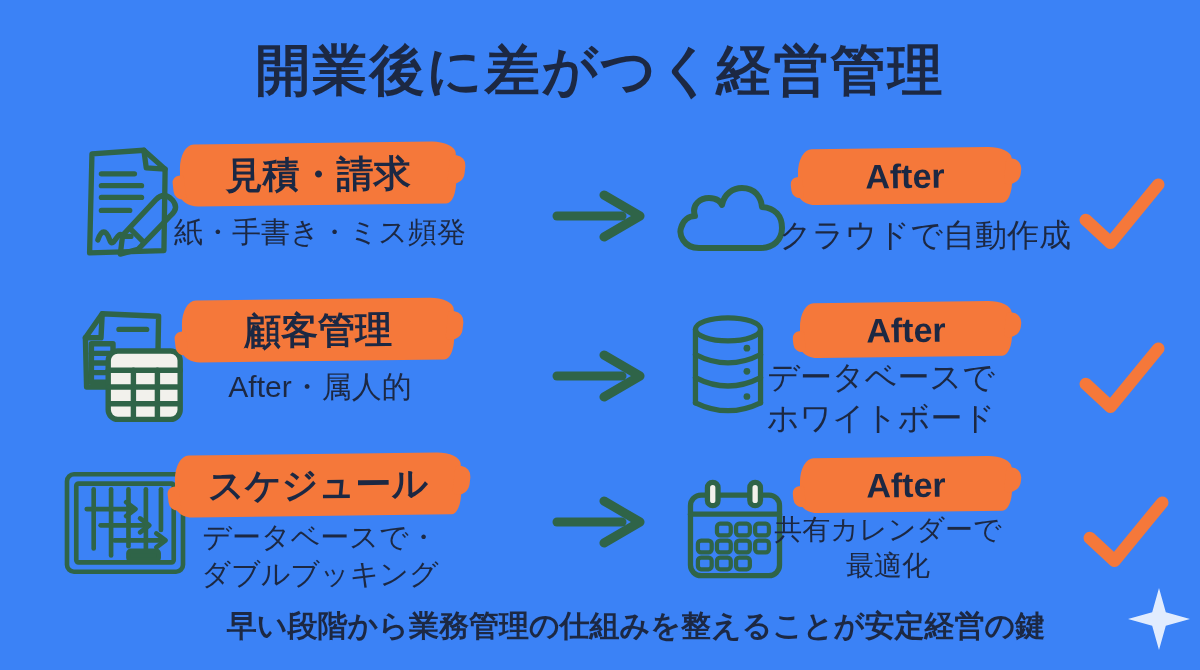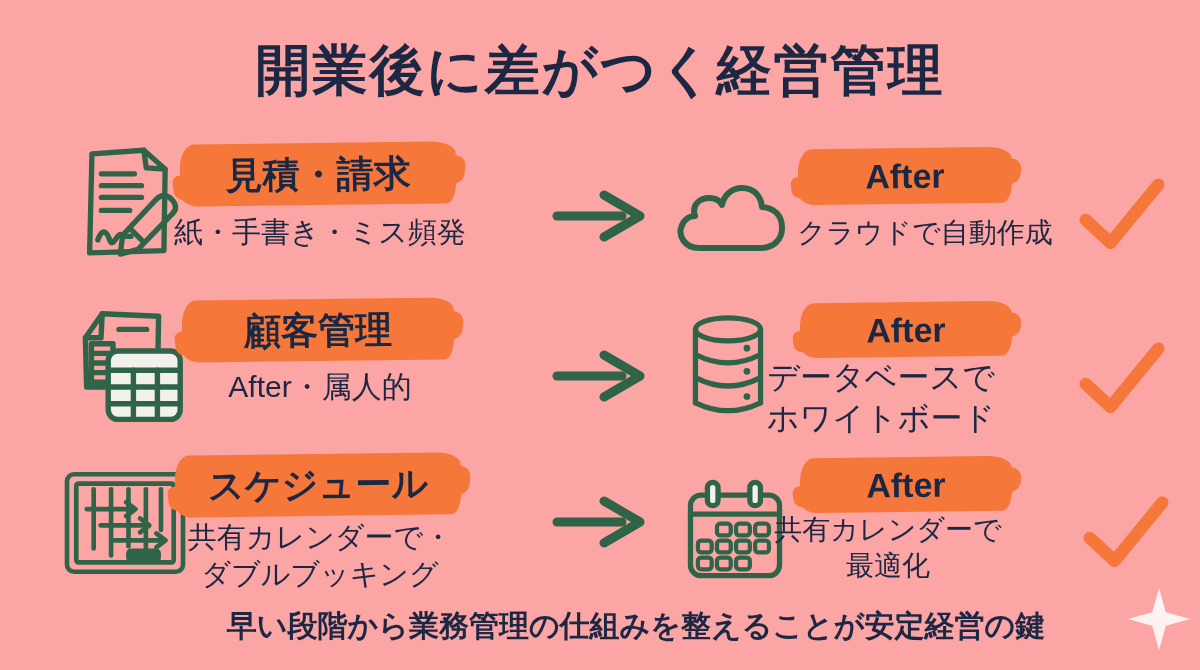--- a/index.html
+++ b/index.html
@@ -1,18 +1,18 @@
 <!DOCTYPE html>
 <html><head>
 <meta charset="utf-8">
 <style>
   html,body{margin:0;padding:0;}
   .canvas{
     position:relative;width:1200px;height:670px;overflow:hidden;
-    background:#fca5a5;
+    background:#3b82f6;
     font-family:"Liberation Sans","DejaVu Sans",sans-serif;
     color:#1C2843;
   }
   .title{
     position:absolute;top:34px;left:0;width:100%;
     text-align:center;font-size:55px;font-weight:800;letter-spacing:2px;
     color:#1C2843;margin:0;
   }
   .badge{
     position:absolute;display:flex;align-items:center;justify-content:center;
@@ -79,21 +79,21 @@
     </svg>
   </div>
   <div class="icon" style="left:670px;top:172px;width:122px;height:92px;">
     <svg viewBox="0 0 120 92" fill="none" stroke="#2F6448" stroke-width="6" stroke-linecap="round" stroke-linejoin="round">      
         <path d="M28 76 C12 76 8 62 10 56 C12 48 18 44 24 44 C20 32 30 26 38 26 C46 26 50 30 51 33 C53 22 62 16 71 16 C84 16 90 25 91 35 C104 36 111 44 111 56 C111 68 102 76 90 76 Z"></path>
     </svg>
   </div>
   <div class="badge" style="left:798px;top:148px;width:214px;height:56px;font-size:34px;">
     <span>After</span>
   </div>
-  <div class="after-text" style="left:770px;top:215px;width:310px;font-size:28px;">
+  <div class="after-text" style="left:770px;top:215px;width:310px;font-size:32px;">
     <div>クラウドで自動作成</div>
   </div>
   <div class="icon" style="left:1076px;top:176px;width:92px;height:84px;">
     <svg viewBox="0 0 96 88" fill="none" stroke="#F5783A" stroke-width="13" stroke-linecap="round" stroke-linejoin="round">
       <path d="M10 46 L36 70 L86 9"></path>
     </svg>
   </div>
 
   <div class="icon" style="left:64px;top:303px;width:122px;height:120px;">
     <svg viewBox="0 0 100 100" fill="none" stroke="#2F6448" stroke-width="4.5" stroke-linecap="round" stroke-linejoin="round">
@@ -165,21 +165,21 @@
         <path d="M68 46 L76 52 L68 58"></path>
       <path d="M46 65 H88"></path>
         <path d="M82 59 L90 65 L82 71"></path>
       <rect x="58" y="74" width="26" height="8" rx="2" fill="#2F6448"></rect>
     </svg>
   </div>
   <div class="badge" style="left:175px;top:454px;width:286px;height:62px;font-size:36px;">
     <span>スケジュール</span>
   </div>
   <div class="before-text" style="left:150px;top:519px;width:340px;font-size:29px;">
-    <div>共有カレンダーで・</div>
+    <div>データベースで・</div>
     <div>ダブルブッキング</div>
   </div>
   <div class="icon" style="left:548px;top:492px;width:104px;height:56px;">
     <svg viewBox="0 0 96 56" fill="none" stroke="#2F6448" stroke-width="9" stroke-linecap="round" stroke-linejoin="round">
       <path d="M5 30 H70"></path>
         <path d="M52 9 L88 30 L52 51"></path>
     </svg>
   </div>
   <div class="icon" style="left:682px;top:476px;width:106px;height:106px;">
     <svg viewBox="0 0 100 100" fill="none" stroke="#2F6448" stroke-width="5" stroke-linecap="round" stroke-linejoin="round">

